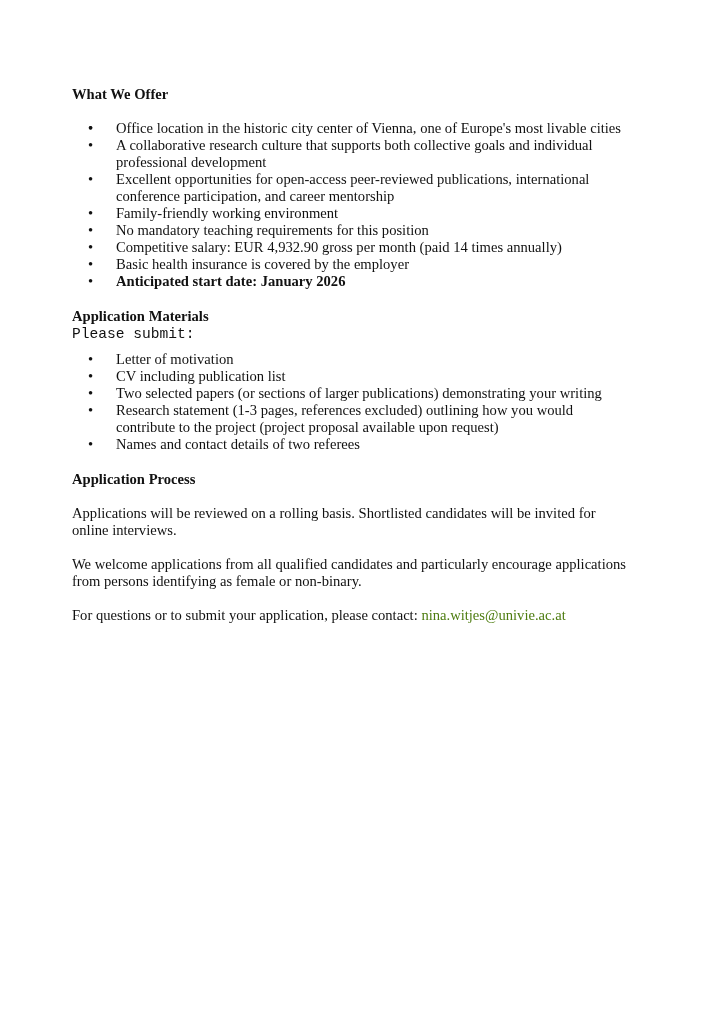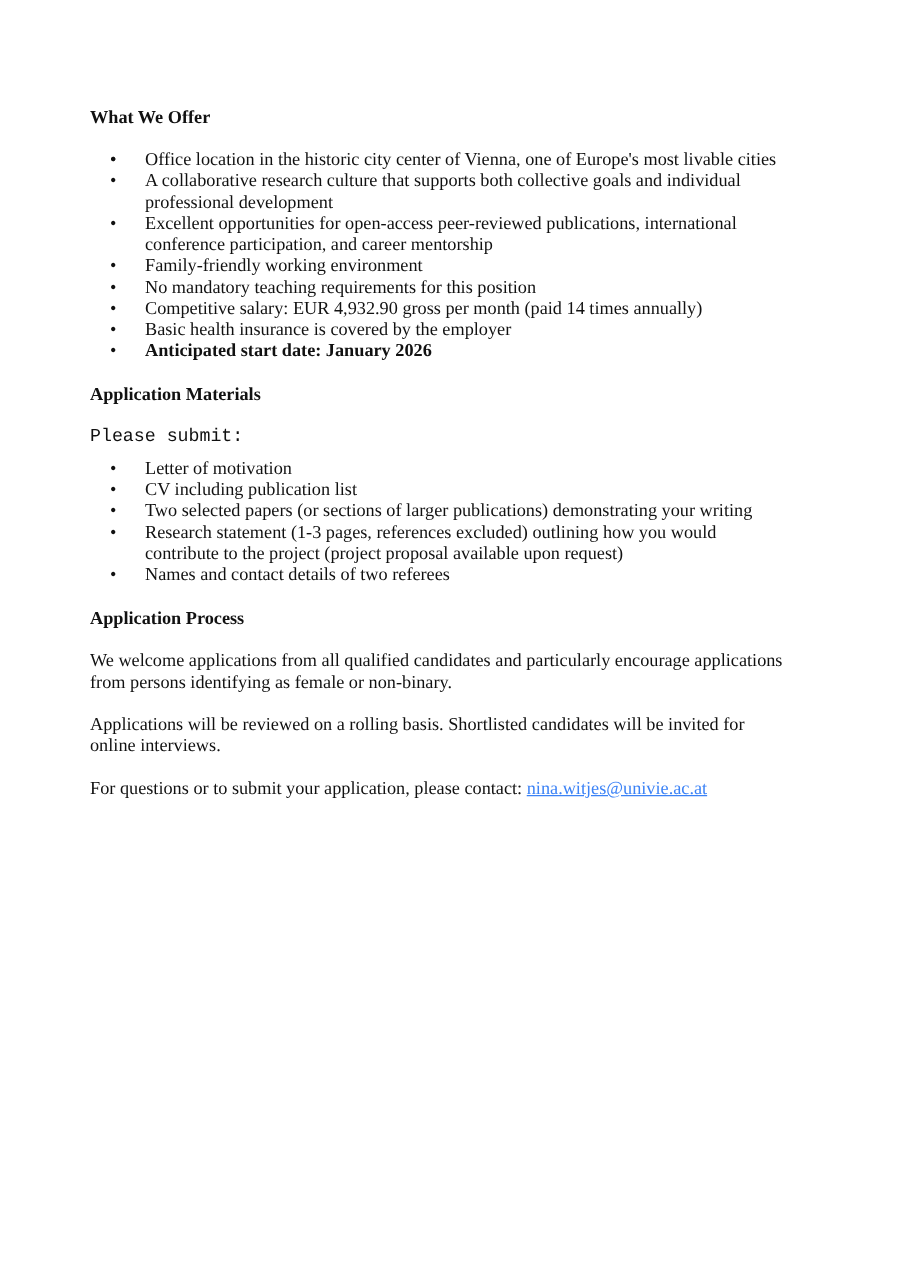--- a/index.html
+++ b/index.html
@@ -5,27 +5,27 @@
   html, body { margin: 0; padding: 0; background: #ffffff; }
   body { width: 724px; height: 1024px; position: relative; overflow: hidden;
          font-family: "Liberation Serif", serif; color: #111; }
   .page { position: absolute; left: 72px; top: 86px; width: 560px; font-size: 14.6px; line-height: 17px; }
   h2 { font-size: 14.6px; font-weight: bold; margin: 0; line-height: 17px; }
   ul { margin: 0; padding: 0; list-style: none; }
   ul li { position: relative; padding-left: 44px; }
   ul li .bullet { position: absolute; left: 16px; top: 0; }
   .sec1-title { margin-bottom: 17px; }
   .offer-list { margin-bottom: 18px; }
-  .mat-title { margin-bottom: 17px; }
+  .mat-title { margin-bottom: 1px; }
   .intro { margin: 0 0 8px 0; font-family: Liberation Mono, monospace; }
   .mat-list { margin-bottom: 18px; }
   .proc-title { margin-bottom: 17px; }
   p { margin: 0 0 17px 0; }
   .bold { font-weight: bold; }
-  a.email { color: #3b82f6; text-decoration: underline; }
+  a.email { color: #4d7c0f; }
 </style>
 </head>
 <body>
 
 <div class="page">
 
   <section>
     <h2 class="sec1-title">What We Offer</h2>
     <ul class="offer-list">
       <li><span class="bullet">•</span></li>
@@ -47,18 +47,18 @@
       <li><span class="bullet">•</span><span>Letter of motivation</span></li>
       <li><span class="bullet">•</span><span>CV including publication list</span></li>
       <li><span class="bullet">•</span><span>Two selected papers (or sections of larger publications) demonstrating your writing</span></li>
       <li><span class="bullet">•</span><span>Research statement (1-3 pages, references excluded) outlining how you would contribute to the project (project proposal available upon request)</span></li>
       <li><span class="bullet">•</span><span>Names and contact details of two referees</span></li>
     </ul>
   </section>
 
   <section>
     <h2 class="proc-title">Application Process</h2>
+    <p>Applications will be reviewed on a rolling basis. Shortlisted candidates will be invited for online interviews.</p>
     <p>We welcome applications from all qualified candidates and particularly encourage applications from persons identifying as female or non-binary.</p>
-    <p>Applications will be reviewed on a rolling basis. Shortlisted candidates will be invited for online interviews.</p>
     <p><span>For questions or to submit your application, please contact: </span><a class="email" title="nina.witjes@univie.ac.at">nina.witjes@univie.ac.at</a></p>
   </section>
 
 </div>
 
 </body></html>

